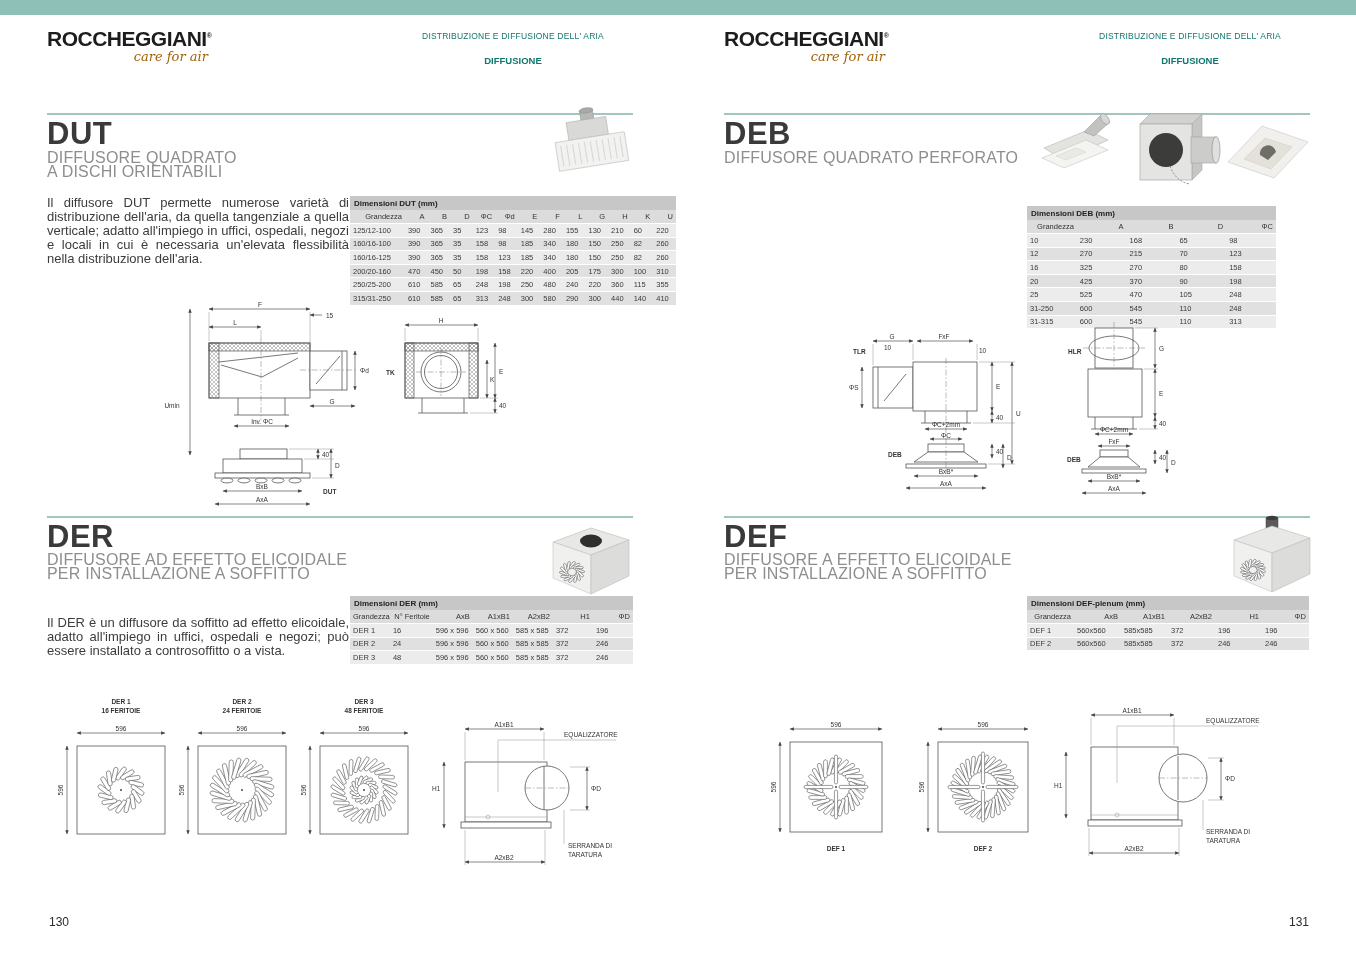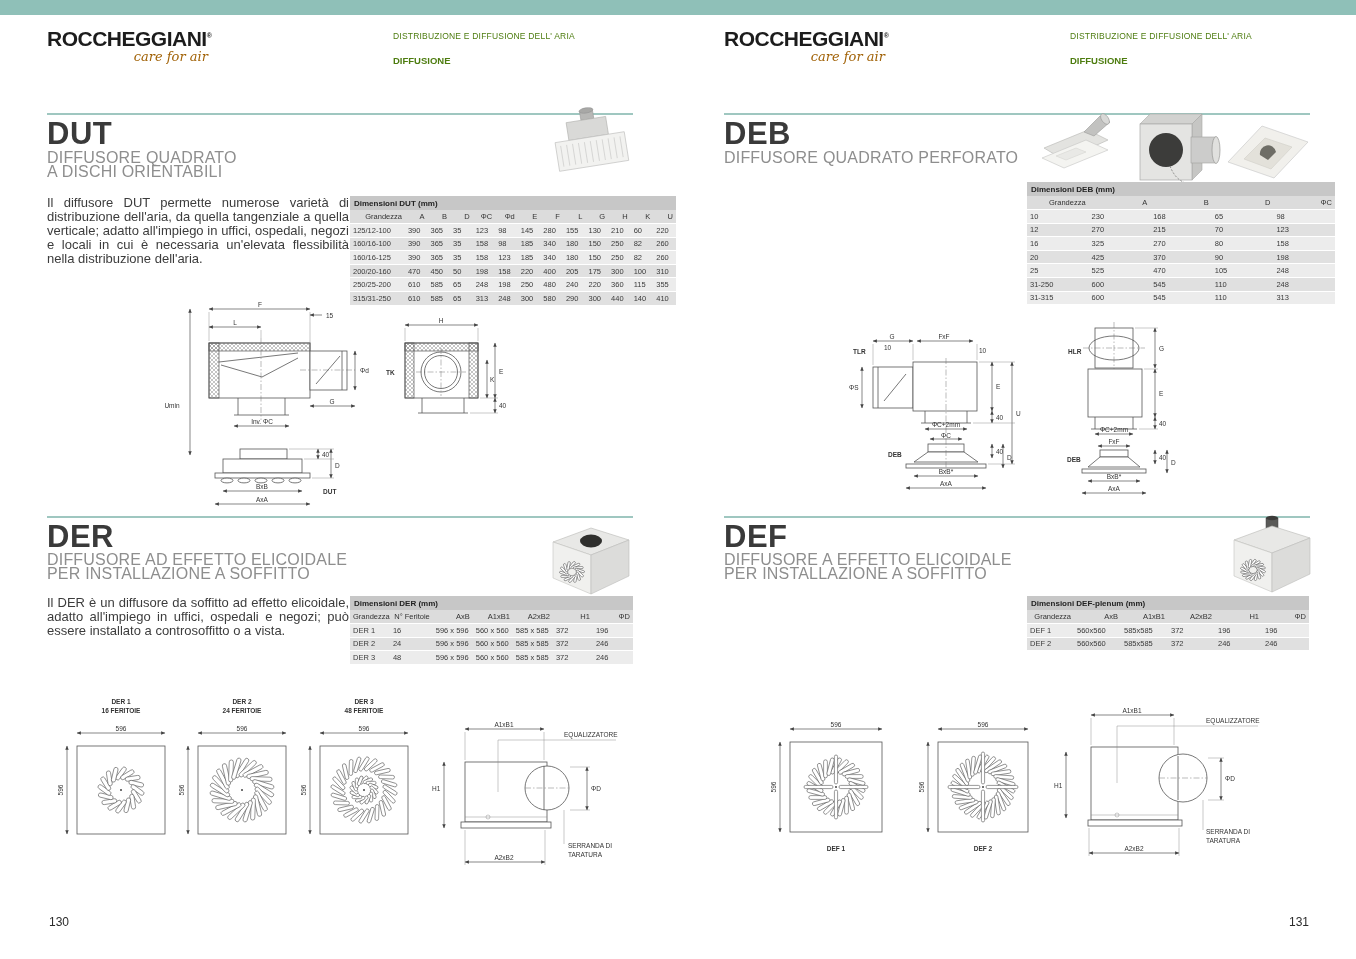--- a/index.html
+++ b/index.html
@@ -3,21 +3,21 @@
 <meta charset="utf-8">
 <style>
   html,body{margin:0;padding:0;background:#ffffff}
   .sheet{position:relative;width:1356px;height:959px;background:#fff;font-family:"Liberation Sans",sans-serif;overflow:hidden}
   .abs{position:absolute}
   .topband{left:0;top:0;width:1356px;height:15px;background:#8fc0b8}
   .divider{height:2px;background:#9fc7c0}
   .brand{font-size:21px;font-weight:bold;letter-spacing:-0.5px;color:#1c1c1c;white-space:nowrap}
   .brand sup{font-size:7px;letter-spacing:0;vertical-align:super}
   .tagline{font-family:"DejaVu Serif",serif;font-style:italic;font-size:13px;color:#a16207;text-align:right;margin-top:-2px;padding-right:4px}
-  .hdr-right{text-align:left;color:#4d7c0f;width:240px}
+  .hdr-right{text-align:center;color:#0f766e;width:240px}
   .hdr-right .l1{font-size:8.5px;letter-spacing:.2px}
   .hdr-right .l2{font-size:9.5px;font-weight:bold;margin-top:14px}
   .sec-title{font-size:31px;font-weight:bold;color:#3a3a3a;line-height:1;letter-spacing:.5px}
   .sec-sub{font-size:16px;color:#8e8e8e;line-height:14px;letter-spacing:.2px}
   .sec-desc{font-size:13px;color:#3c3c3c;line-height:14px;text-align:justify}
   .tbl{font-size:7.5px;color:#3a3a3a}
   .tbl-title{background:#c7c7c7;font-weight:bold;font-size:8px;padding:2.5px 4px;color:#222}
   .tbl table{border-collapse:collapse;width:100%;table-layout:fixed}
   .tbl th{background:#dcdcdc;font-weight:normal;text-align:right;padding:2px 3px;border-bottom:1px solid #fff;color:#333;overflow:hidden;white-space:nowrap}
   .tbl td{padding:1.8px 3px;border-bottom:1px solid #fff;overflow:hidden;white-space:nowrap}
@@ -328,21 +328,21 @@
       <ellipse cx="42" cy="-2" rx="4" ry="13.5" fill="#e0e0de" stroke="#969694" stroke-width="0.7"></ellipse>
       <path d="M -4,14 q 6,16 20,18" fill="none" stroke="#8a8a88" stroke-width="1" stroke-dasharray="2 1.6"></path>
     </g>
     <g transform="translate(232,48)">
       <polygon points="-40,8 -6,-28 40,-12 6,24" fill="#f1f0ec" stroke="#cccccb" stroke-width="0.7"></polygon>
       <polygon points="-24,5 -3,-16 24,-7 3,15" fill="#e3e1da" stroke="#d0cec8" stroke-width="0.6"></polygon>
       <path d="M -8,1 A 8,8 0 0 1 8,-2 L 0,6 Z" fill="#6e6d66"></path>
     </g>
   </svg>
 
-  <div class="abs tbl" style="left:1027px;top:182px;width:308px">
+  <div class="abs tbl" style="left:1027px;top:206px;width:249px">
     <div class="tbl-title">Dimensioni DEB (mm)</div>
     <table>
         <thead>
           <tr>
             <th>Grandezza</th>
             <th>A</th>
             <th>B</th>
             <th>D</th>
             <th>ΦC</th>
           </tr>
@@ -489,21 +489,21 @@
       <text x="274" y="160.5" text-anchor="middle">BxB*</text>
       <text x="274" y="172.5" text-anchor="middle">AxA</text>
     </g>
   </svg>
 
   <div class="abs sec-title" style="left:47px;top:521px">DER</div>
   <div class="abs sec-sub" style="left:47px;top:553px">
     <div>DIFFUSORE AD EFFETTO ELICOIDALE</div>
     <div>PER INSTALLAZIONE A SOFFITTO</div>
   </div>
-  <div class="abs sec-desc" style="left:47px;top:596px;width:302px">Il DER è un diffusore da soffitto ad effetto elicoidale, adatto all'impiego in uffici, ospedali e negozi; può essere installato a controsoffitto o a vista.</div>
+  <div class="abs sec-desc" style="left:47px;top:616px;width:302px">Il DER è un diffusore da soffitto ad effetto elicoidale, adatto all'impiego in uffici, ospedali e negozi; può essere installato a controsoffitto o a vista.</div>
 
   <svg class="abs" style="left:543px;top:518px" width="95" height="80" viewBox="0 0 95 80">
     <polygon points="10,24 48,10 86,22 48,37" fill="#e8e8e6" stroke="#b8b8b6" stroke-width="0.6"></polygon>
     <ellipse cx="48" cy="23" rx="11" ry="6.5" fill="#2f2f2d"></ellipse>
     <polygon points="10,24 48,37 48,76 10,60" fill="#f0f0ee" stroke="#c2c2c0" stroke-width="0.6"></polygon>
     <polygon points="48,37 86,22 86,58 48,76" fill="#dcdcda" stroke="#bcbcba" stroke-width="0.6"></polygon>
     <g transform="translate(29,54) scale(1,0.85)">
         <rect x="-1.2" y="-5" width="2.4" height="10" rx="1.2" transform="rotate(0) translate(0 -8) rotate(35)" fill="#fff" stroke="#555" stroke-width="0.6"></rect>
         <rect x="-1.2" y="-5" width="2.4" height="10" rx="1.2" transform="rotate(25.714285714285715) translate(0 -8) rotate(35)" fill="#fff" stroke="#555" stroke-width="0.6"></rect>
         <rect x="-1.2" y="-5" width="2.4" height="10" rx="1.2" transform="rotate(51.42857142857143) translate(0 -8) rotate(35)" fill="#fff" stroke="#555" stroke-width="0.6"></rect>

